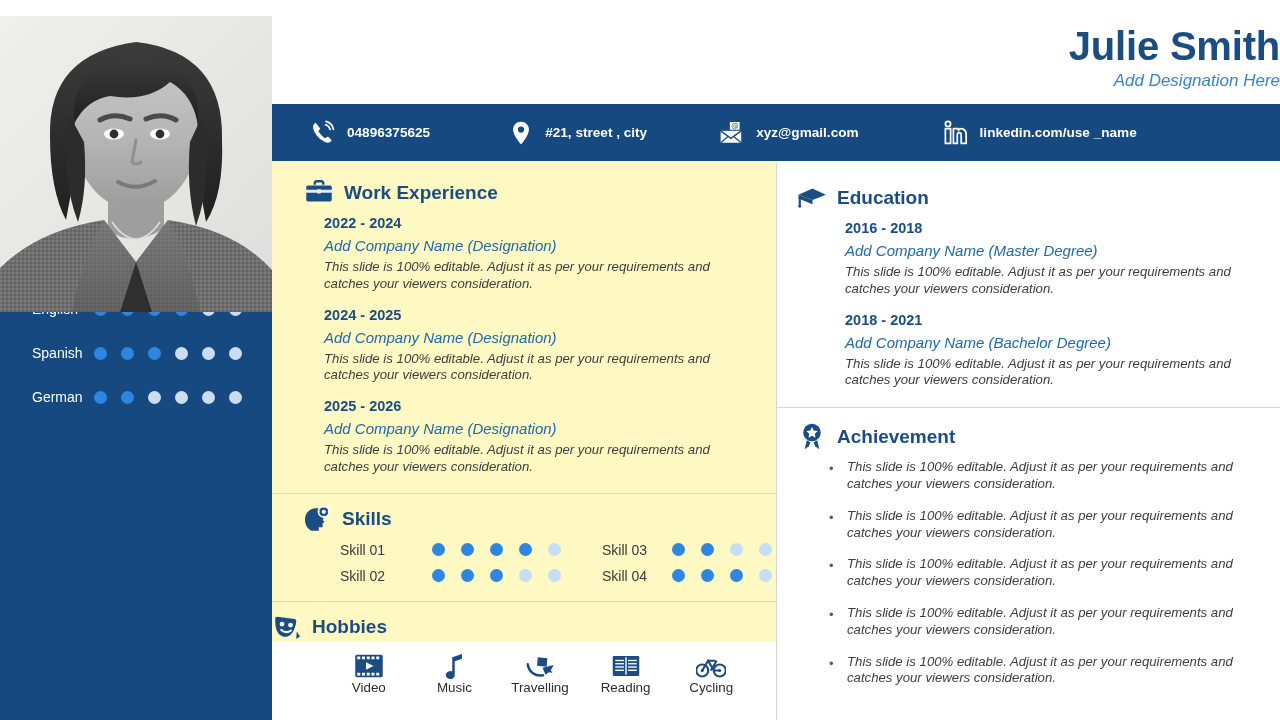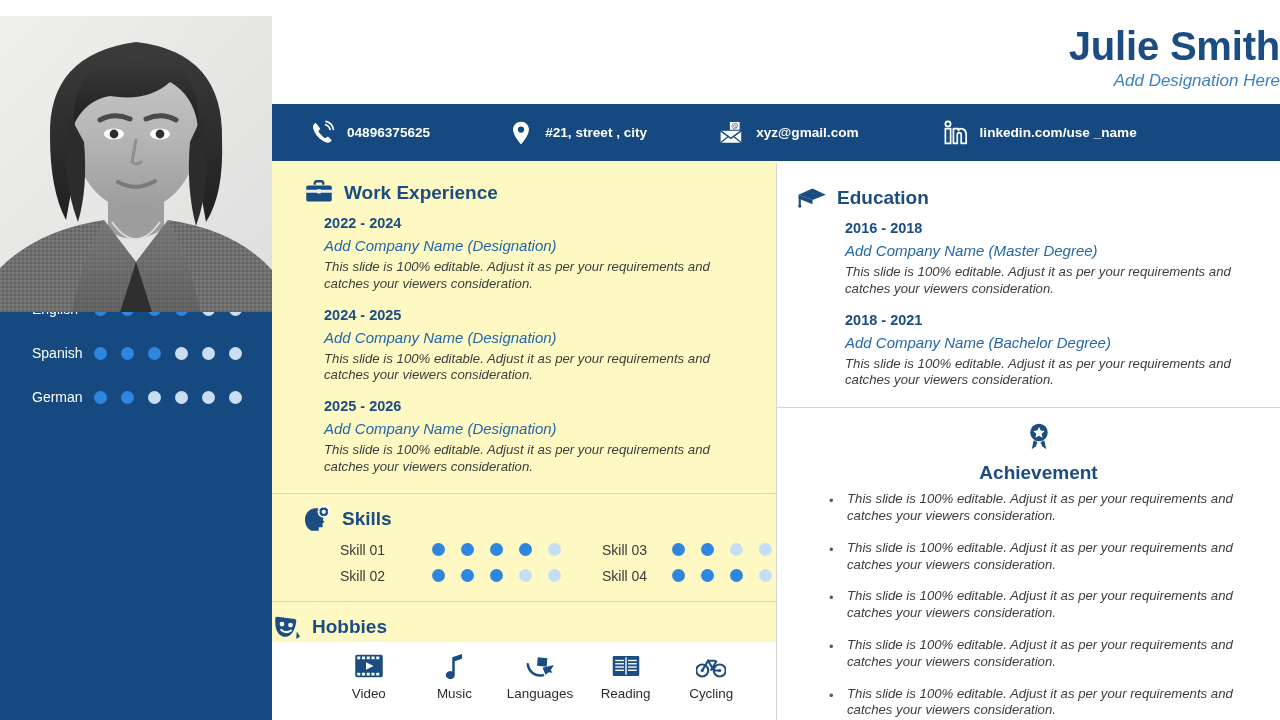--- a/index.html
+++ b/index.html
@@ -171,21 +171,21 @@
   .sdot.off { background: #C5DEF5; }
 
   
   .hobby-row {
     display: flex; align-items: flex-start;
     padding: 10px 22px 0 54px;
     gap: 0;
   }
   .hobby {
     flex: 1 1 0;
-    display: flex; flex-direction: column; align-items: center; gap: 6px;
+    display: flex; flex-direction: column; align-items: center; 
   }
   .hobby .ic { width: 30px; height: 28px; }
   .hobby .ic svg { display: block; width: 30px; height: 28px; }
   .hobby-label { color: #2c2c2c; font-size: 13.4px; }
 
   
   .ach-body { padding: 7px 44px 0 52px; }
   .ach-item {
     display: flex; gap: 12px; margin-bottom: 15px;
   }
@@ -524,21 +524,21 @@
             <span class="hobby-label">Music</span>
           </div>
           <div class="hobby">
             <span class="ic">
               <svg viewBox="0 0 24 22" xmlns="http://www.w3.org/2000/svg">
                 <path d="M11.4 3.4 L18.6 6.2 L16.2 12.6 L9 9.8 Z" fill="#1B4C82" transform="rotate(-16 13 8)"></path>
                 <path d="M2.2 9.6 C3 15.8 8.4 19.6 14.4 18.4" fill="none" stroke="#1B4C82" stroke-width="2" stroke-linecap="round"></path>
                 <path d="M14 12.4 L23 10.2 L20.6 14.4 L22 16.4 L19.2 16 L16.4 18 Z" fill="#1B4C82"></path>
               </svg>
             </span>
-            <span class="hobby-label">Languages</span>
+            <span class="hobby-label">Travelling</span>
           </div>
           <div class="hobby">
             <span class="ic">
               <svg viewBox="0 0 24 22" xmlns="http://www.w3.org/2000/svg">
                 <rect x="1.4" y="3" width="21.2" height="16" rx="1" fill="#1B4C82"></rect>
                 <g stroke="#ffffff" stroke-width="1.1">
                   <line x1="12" y1="4" x2="12" y2="18"></line>
                   <line x1="3.4" y1="6.6" x2="10.4" y2="6.6"></line>
                   <line x1="3.4" y1="9.2" x2="10.4" y2="9.2"></line>
                   <line x1="3.4" y1="11.8" x2="10.4" y2="11.8"></line>
@@ -594,21 +594,21 @@
             <div class="entry-period">2018 - 2021</div>
             <div class="entry-company">Add Company Name (Bachelor Degree)</div>
             <div class="entry-desc">This slide is 100%  editable. Adjust it as per your requirements and catches your viewers consideration.</div>
           </div>
         </div>
     </div>
 
     <div class="hdivider" style="margin-top:18px;"></div>
 
     <div style="padding-top:14px;">
-      <div class="sec-head" style="padding-left:20px;flex-direction:column;">
+      <div class="sec-head" style="padding-left:20px;">
         <span class="ic">
           <svg viewBox="0 0 24 24" xmlns="http://www.w3.org/2000/svg">
             <circle cx="12" cy="8.4" r="7" fill="#1B4C82"></circle>
             <path d="M12 3.9 L13.4 6.8 L16.6 7.2 L14.2 9.4 L14.8 12.5 L12 11 L9.2 12.5 L9.8 9.4 L7.4 7.2 L10.6 6.8 Z" fill="#ffffff"></path>
             <path d="M7.8 14.6 L6.2 21.8 L9.4 19.4 L10.8 16.2 Z" fill="#1B4C82"></path>
             <path d="M16.2 14.6 L17.8 21.8 L14.6 19.4 L13.2 16.2 Z" fill="#1B4C82"></path>
           </svg>
         </span>
         <span class="sec-title">Achievement</span>
       </div>

